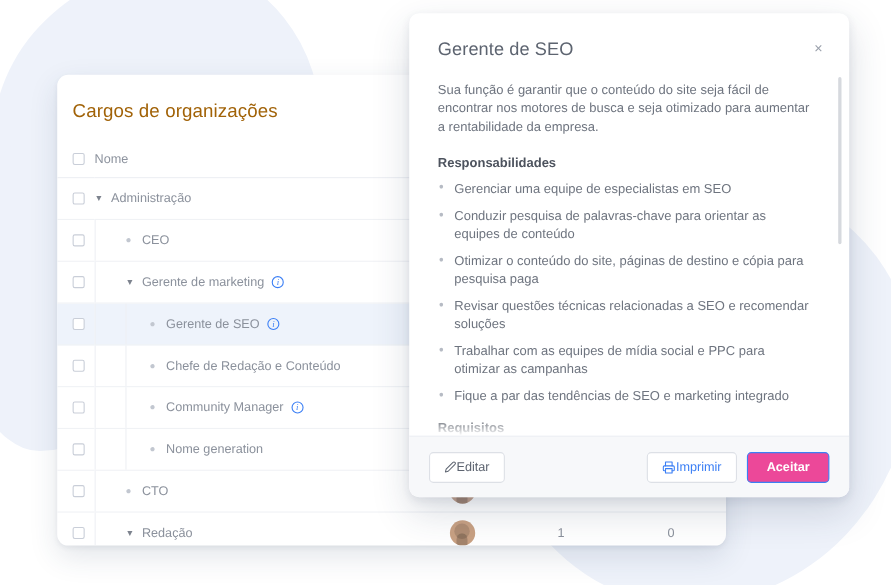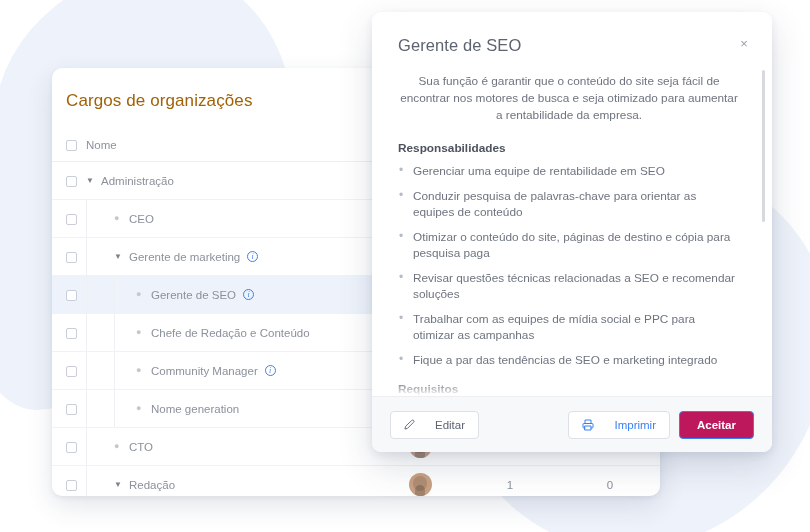--- a/index.html
+++ b/index.html
@@ -127,21 +127,21 @@
     margin-bottom: 18px; letter-spacing: .1px;
   }
   #close-btn {
     position: absolute; right: 20px; top: 24px;
     width: 16px; height: 16px; line-height: 14px; text-align: center;
     color: #9aa0ab; font-size: 13px; cursor: pointer;
     background: none; border: none; font-family: "Liberation Sans", sans-serif;
   }
   #modal-desc {
     font-size: 11.8px; line-height: 17px; color: #6e747f;
-    margin-bottom: 17px; padding-right: 6px; text-align: center;
+    margin-bottom: 17px; padding-right: 6px;
   }
   .sec-head {
     font-size: 11.8px; color: #4d535e; font-weight: bold;
     margin: 0 0 8px 0;
   }
   ul.blist { list-style: none; margin: 0 0 14px 0; padding: 0; }
   ul.blist li {
     position: relative; padding-left: 15px;
     font-size: 11.8px; line-height: 16.5px; color: #6e747f;
     margin-bottom: 8px; padding-right: 10px;
@@ -165,27 +165,27 @@
   }
   #modal-footer {
     flex: 0 0 auto; height: 56px; background: #f7f8fa;
     border-top: 1px solid #eceef2;
     display: flex; align-items: center; justify-content: space-between;
     padding: 0 18px;
   }
   .btn {
     font-family: "Liberation Sans", sans-serif; font-size: 11.5px;
     border-radius: 4px; cursor: pointer; display: inline-flex;
-    align-items: center; gap: 20px; padding: 0 13px; height: 28px;
+    align-items: center; gap: 0; padding: 0 13px; height: 28px;
   }
   .btn-white {
     background: #fff; border: 1px solid #dde0e6; color: #5d6470;
   }
   .btn-blue {
-    background: #be185d; border: 1px solid #3b7ff5; color: #fff;
+    background: #ec4899; border: 1px solid #3b7ff5; color: #fff;
     font-weight: bold; padding: 0 17px;
   }
   #print-btn { color: #3b7ff5; }
   .footer-right { display: flex; gap: 9px; }
   svg { display: block; }
 </style>
 </head>
 <body>
 
 <div id="stage">
@@ -338,21 +338,21 @@
   </div>
 
   <div id="modal">
     <div id="modal-body">
       <div id="modal-title">Gerente de SEO</div>
       <button id="close-btn">×</button>
       <p id="modal-desc">Sua função é garantir que o conteúdo do site seja fácil de encontrar nos motores de busca e seja otimizado para aumentar a rentabilidade da empresa.</p>
       <div id="sections">
           <div class="sec-head">Responsabilidades</div>
           <ul class="blist">
-            <li>Gerenciar uma equipe de rentabilidade em SEO</li>
+            <li>Gerenciar uma equipe de especialistas em SEO</li>
             <li>Conduzir pesquisa de palavras-chave para orientar as equipes de conteúdo</li>
             <li>Otimizar o conteúdo do site, páginas de destino e cópia para pesquisa paga</li>
             <li>Revisar questões técnicas relacionadas a SEO e recomendar soluções</li>
             <li>Trabalhar com as equipes de mídia social e PPC para otimizar as campanhas</li>
             <li>Fique a par das tendências de SEO e marketing integrado</li>
           </ul>
           <div class="sec-head">Requisitos</div>
         </div>
 
       <div id="scrolltrack">

